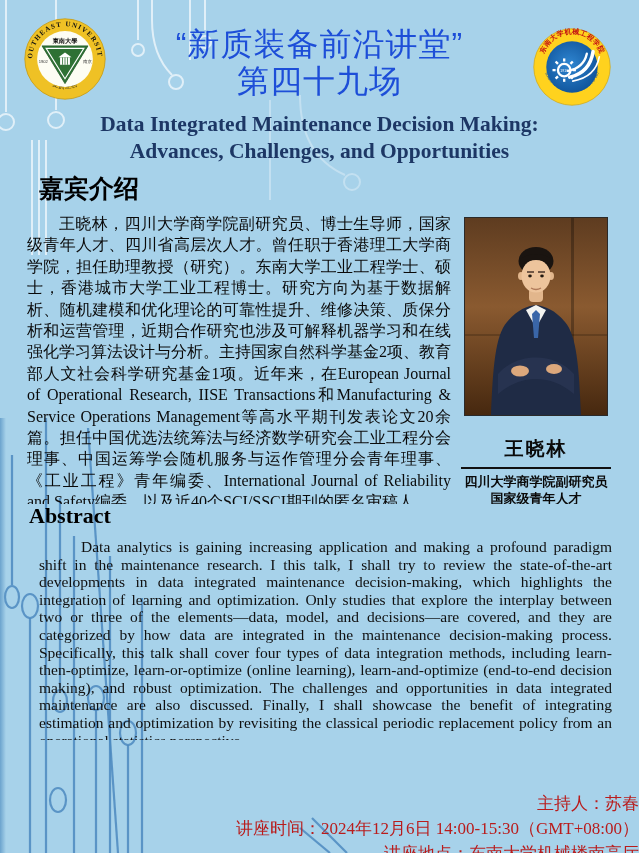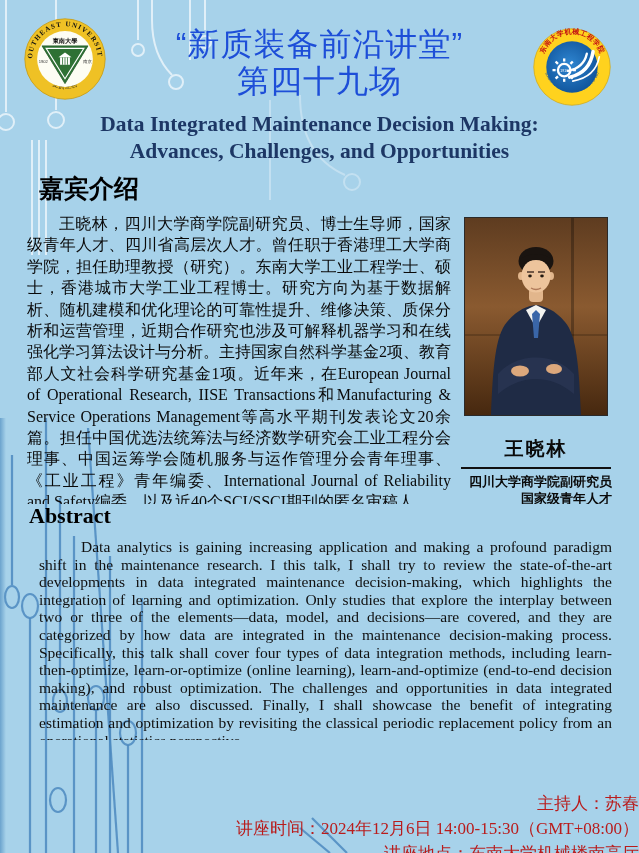--- a/index.html
+++ b/index.html
@@ -25,21 +25,21 @@
   .talk-title { position:absolute; top:111px; left:0; right:0; text-align:center;
     font-family:"Liberation Serif","DejaVu Serif",serif; font-weight:bold;
     color:#1d3765; font-size:21.5px; line-height:27px; }
 
   .guest-section { position:absolute; top:170px; left:27px; right:27px; height:334px; overflow:hidden; }
   .guest-heading { font-size:25px; font-weight:bold; color:#000; margin:2px 0 8px 12px; }
   .photo-card { float:right; width:152px; margin-left:9px; margin-top:4px; text-align:center; }
   .photo-frame { width:144px; height:199px; margin:0 auto; border:1px solid #2a2a2a; background:#5b3a1e; }
   .guest-name { font-size:19px; font-weight:bold; margin-top:20px; letter-spacing:2px; }
   .caption-divider { border:none; border-top:2px solid #111; margin:5px 1px 4px; }
-  .guest-title { font-size:13px; font-weight:bold; line-height:17px;text-align:right; }
+  .guest-title { font-size:13px; font-weight:bold; line-height:17px; }
   .bio {
     font-family:"Liberation Serif","DejaVu Serif",serif;
     font-size:16px; line-height:21.4px; text-align:justify; text-indent:2em; color:#0a0a0a; }
 
   .abstract-heading { position:absolute; top:503px; left:29px;
     font-family:"Liberation Serif","DejaVu Serif",serif; font-size:22px; font-weight:bold; color:#000; }
   .abstract-body { position:absolute; top:538px; left:11px; right:27px; max-height:202px; overflow:hidden;
     font-family:"Liberation Serif","DejaVu Serif",serif;
     font-size:15.5px; line-height:17.6px; text-align:justify; text-indent:42px; color:#101010;margin-left:28px; }
 

